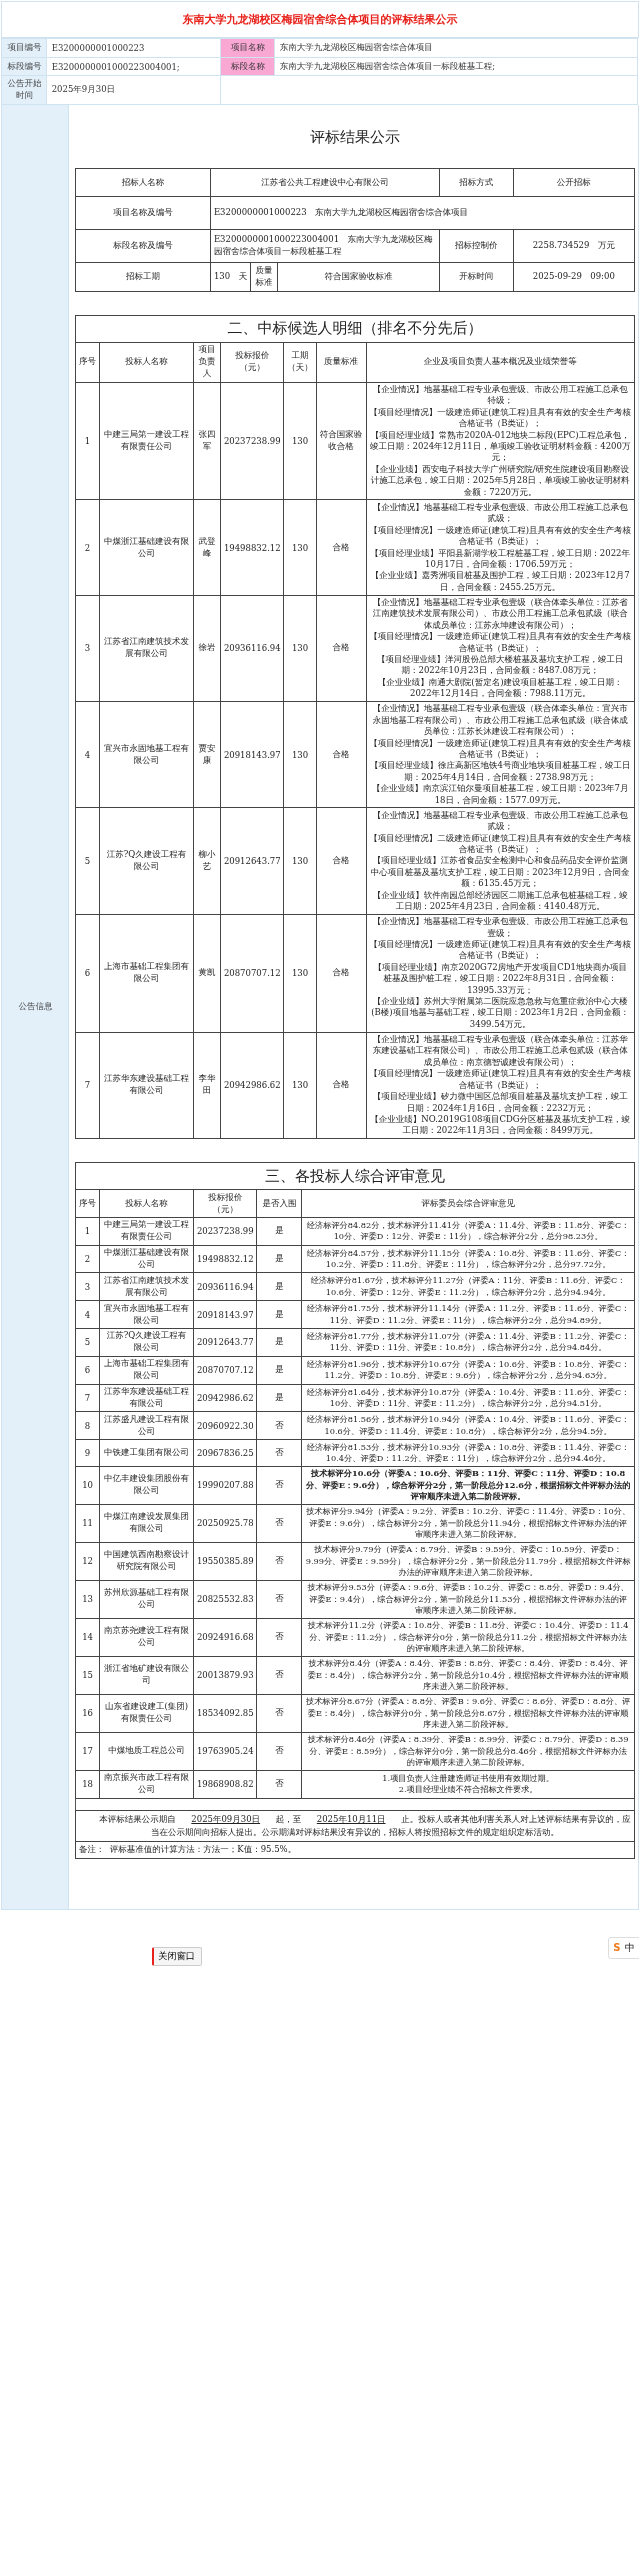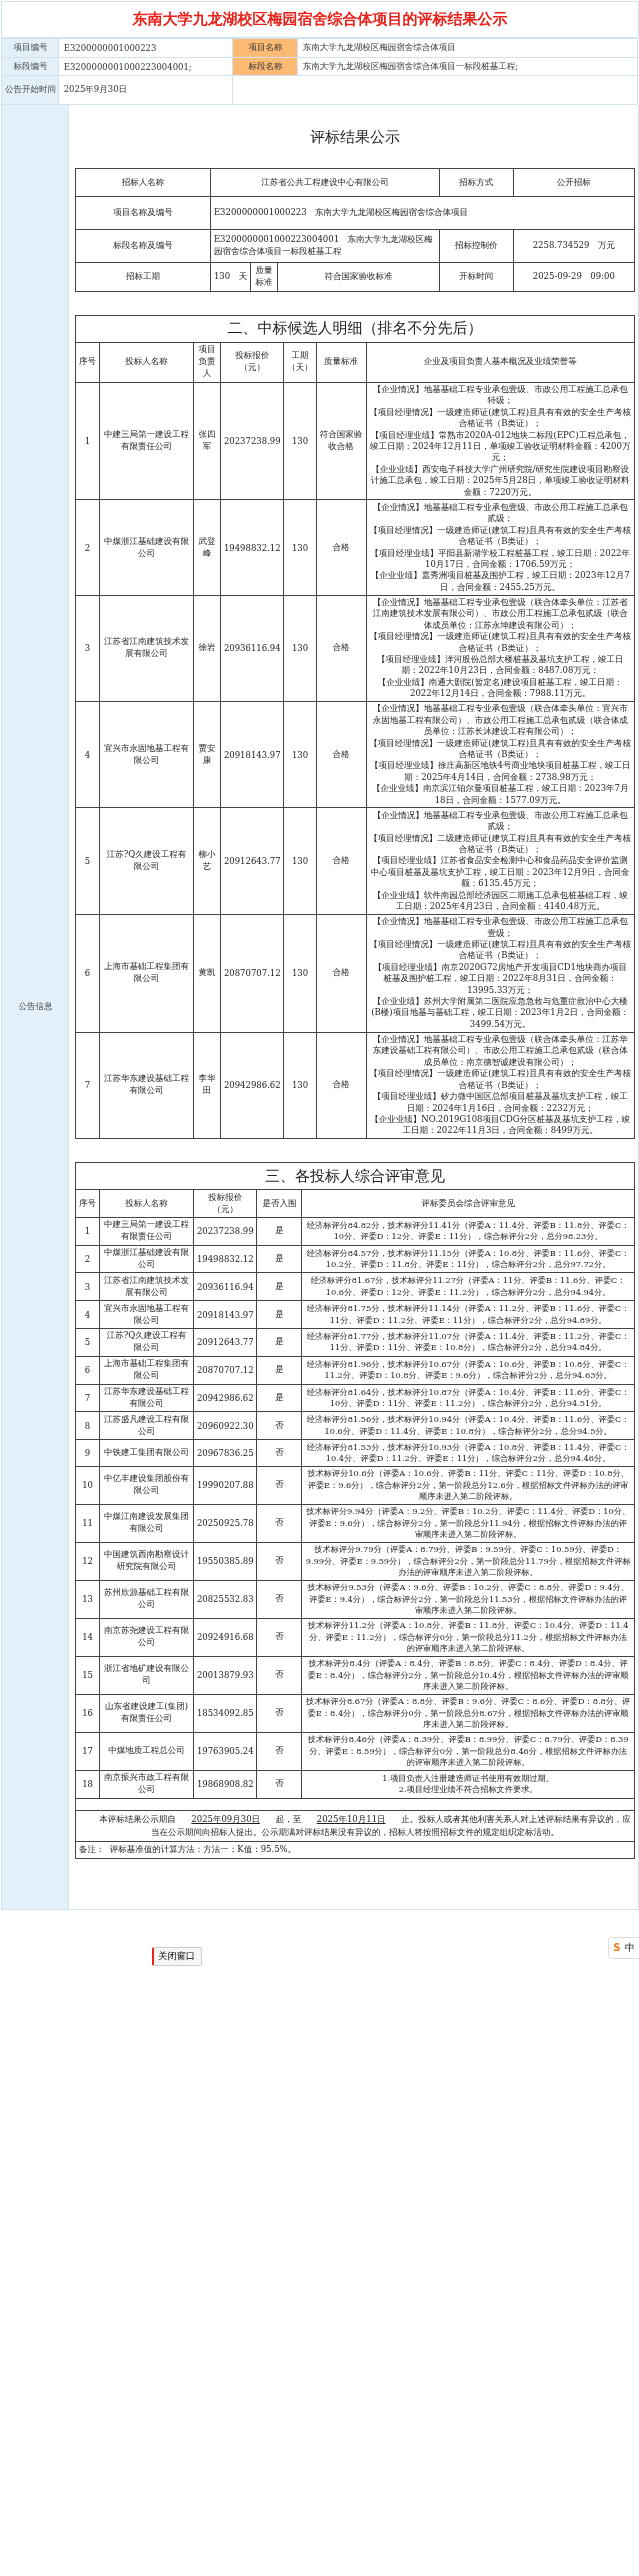--- a/index.html
+++ b/index.html
@@ -1,21 +1,21 @@
 <!DOCTYPE html>
 <html style="font-size:11.4px"><head>
 <meta charset="utf-8">
 <style>
   * { box-sizing: border-box; }
   body { margin: 0; background: #fff; font-family: "DejaVu Serif", "Liberation Serif", serif; color: #222; width: 640px; }
-  .page-title { height: 37px; border: 0.7px solid #cfe3f1; display: flex; align-items: center; justify-content: center; color: #e8211a; font-family: "DejaVu Sans", "Liberation Sans", sans-serif; font-weight: bold; font-size: 15px; margin: 1.4px 1.4px 0 1.4px; }
+  .page-title { height: 37px; border: 0.7px solid #cfe3f1; display: flex; align-items: center; justify-content: center; color: #e8211a; font-family: "DejaVu Sans", "Liberation Sans", sans-serif; font-weight: bold; font-size: 11px; margin: 1.4px 1.4px 0 1.4px; }
   table.meta { width: 637px; margin: 0 1.4px; border-collapse: collapse; font-size: 8.5px; }
   table.meta td { border: 0.7px solid #cfe3f1; height: 18.5px; padding: 0 4.3px; color: #333; }
-  table.meta td.lbl { background: #e3f0fa; width: 57px; text-align: center; font-size: 8.5px; color: #444; padding: 0 1.4px; }
-  table.meta td.lbl2 { background: #fdba74; width: 65px; text-align: center; }
+  table.meta td.lbl { background: #e3f0fa; width: 45px; text-align: center; font-size: 8.5px; color: #444; padding: 0 1.4px; }
+  table.meta td.lbl2 { background: #f9a8d4; width: 54px; text-align: center; }
   .info-row { display: flex; margin: 0 1.4px; border: 0.7px solid #cfe3f1; border-top: none; }
   .info-lbl { width: 67px; background: #e3f0fa; border-right: 0.7px solid #cfe3f1; display: flex; align-items: center; justify-content: center; font-size: 8.5px; color: #444; }
   .info-body { flex: 1; padding: 0 2.8px 50px 5.7px; }
   .doc-title { text-align: center; font-size: 15px; padding: 23px 0 21.3px 0; font-family: "DejaVu Sans", sans-serif; font-weight: normal; }
   table.grid { width: 100%; border-collapse: collapse; border: 1.4px solid #555; font-size: 8.5px; }
   table.grid td, table.grid th { border: 0.7px solid #444; padding: 1.4px 2.8px; font-weight: normal; text-align: center; }
   .sec-h { font-size: 15px; height: 27px; font-family: "DejaVu Sans", sans-serif; }
   .gap { height: 23px; }
   td.detail { text-align: left; font-size: 8.5px; line-height: 11.4px; }
   td.opinion { text-align: left; font-size: 8.2px; line-height: 11.4px; }
@@ -268,21 +268,21 @@
             <td>中铁建工集团有限公司</td>
             <td class="num">20967836.25</td>
             <td>否</td>
             <td class="opinion" style="white-space: pre-line;">经济标评分81.53分，技术标评分10.93分（评委A：10.8分、评委B：11.4分、评委C：10.4分、评委D：11.2分、评委E：11分），综合标评分2分，总分94.46分。</td>
           </tr>
           <tr>
             <td>10</td>
             <td>中亿丰建设集团股份有限公司</td>
             <td class="num">19990207.88</td>
             <td>否</td>
-            <td class="opinion" style="white-space: pre-line;">技术标评分10.6分（评委A：10.6分、评委B：11分、评委C：11分、评委D：10.8分、评委E：9.6分），综合标评分2分，第一阶段总分12.6分，根据招标文件评标办法的评审顺序未进入第二阶段评标。</td>
+            <td class="opinion" style="white-space: pre-line; font-weight: bold;">技术标评分10.6分（评委A：10.6分、评委B：11分、评委C：11分、评委D：10.8分、评委E：9.6分），综合标评分2分，第一阶段总分12.6分，根据招标文件评标办法的评审顺序未进入第二阶段评标。</td>
           </tr>
           <tr>
             <td>11</td>
             <td>中煤江南建设发展集团有限公司</td>
             <td class="num">20250925.78</td>
             <td>否</td>
             <td class="opinion" style="white-space: pre-line;">技术标评分9.94分（评委A：9.2分、评委B：10.2分、评委C：11.4分、评委D：10分、评委E：9.6分），综合标评分2分，第一阶段总分11.94分，根据招标文件评标办法的评审顺序未进入第二阶段评标。</td>
           </tr>
           <tr>
             <td>12</td>

